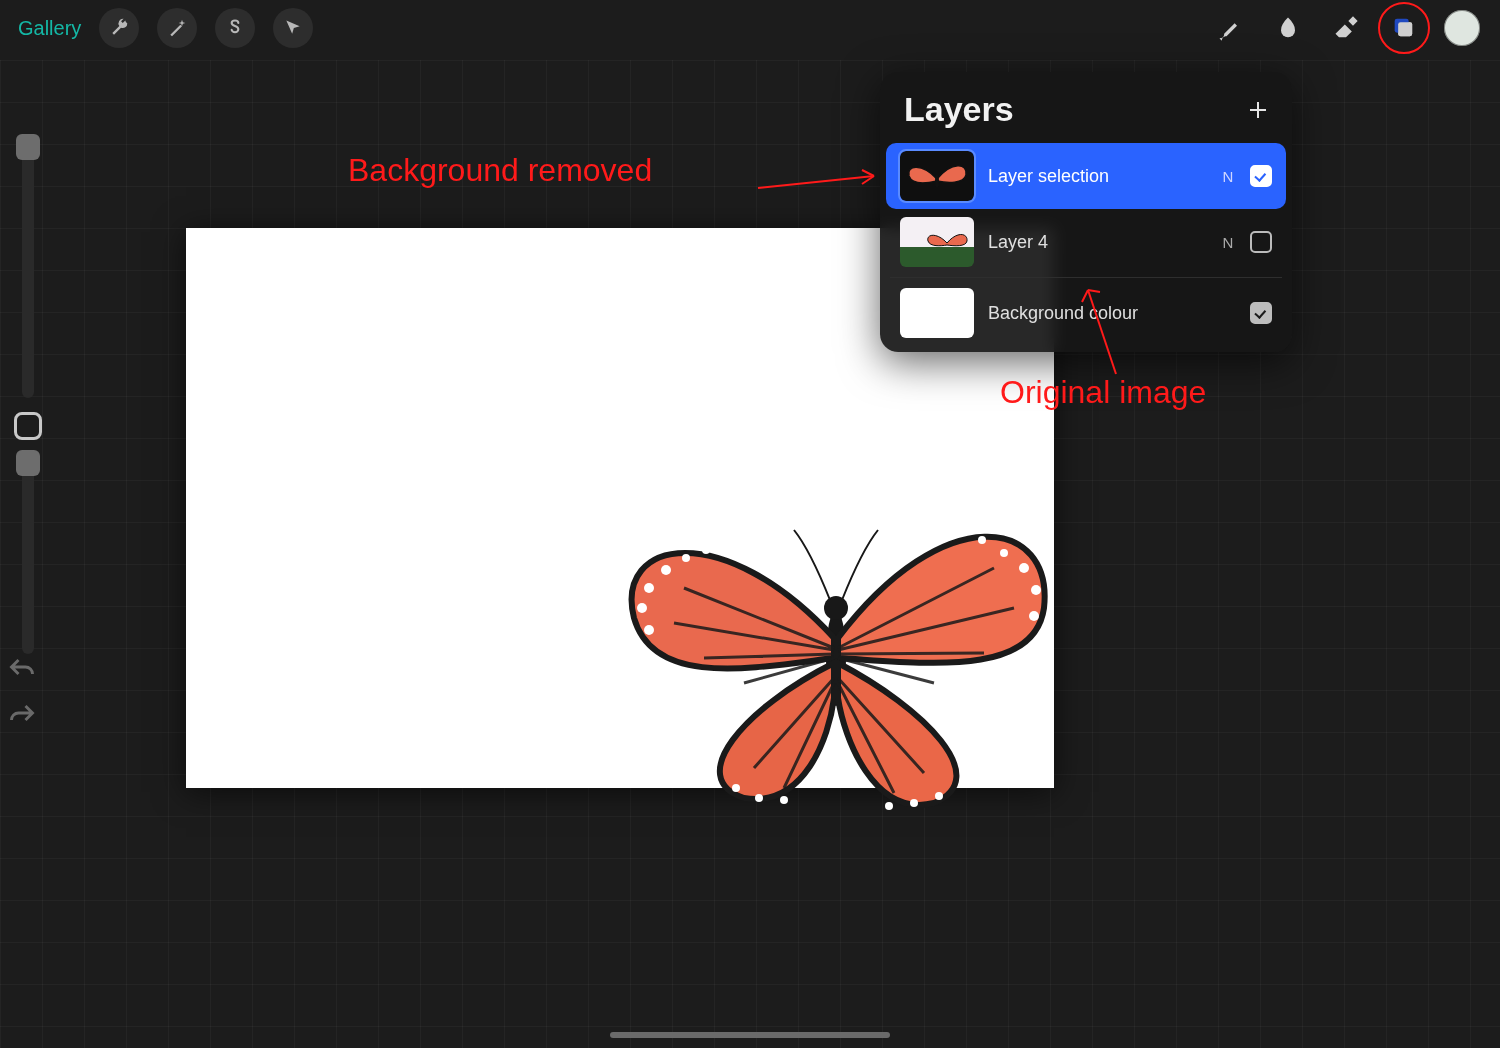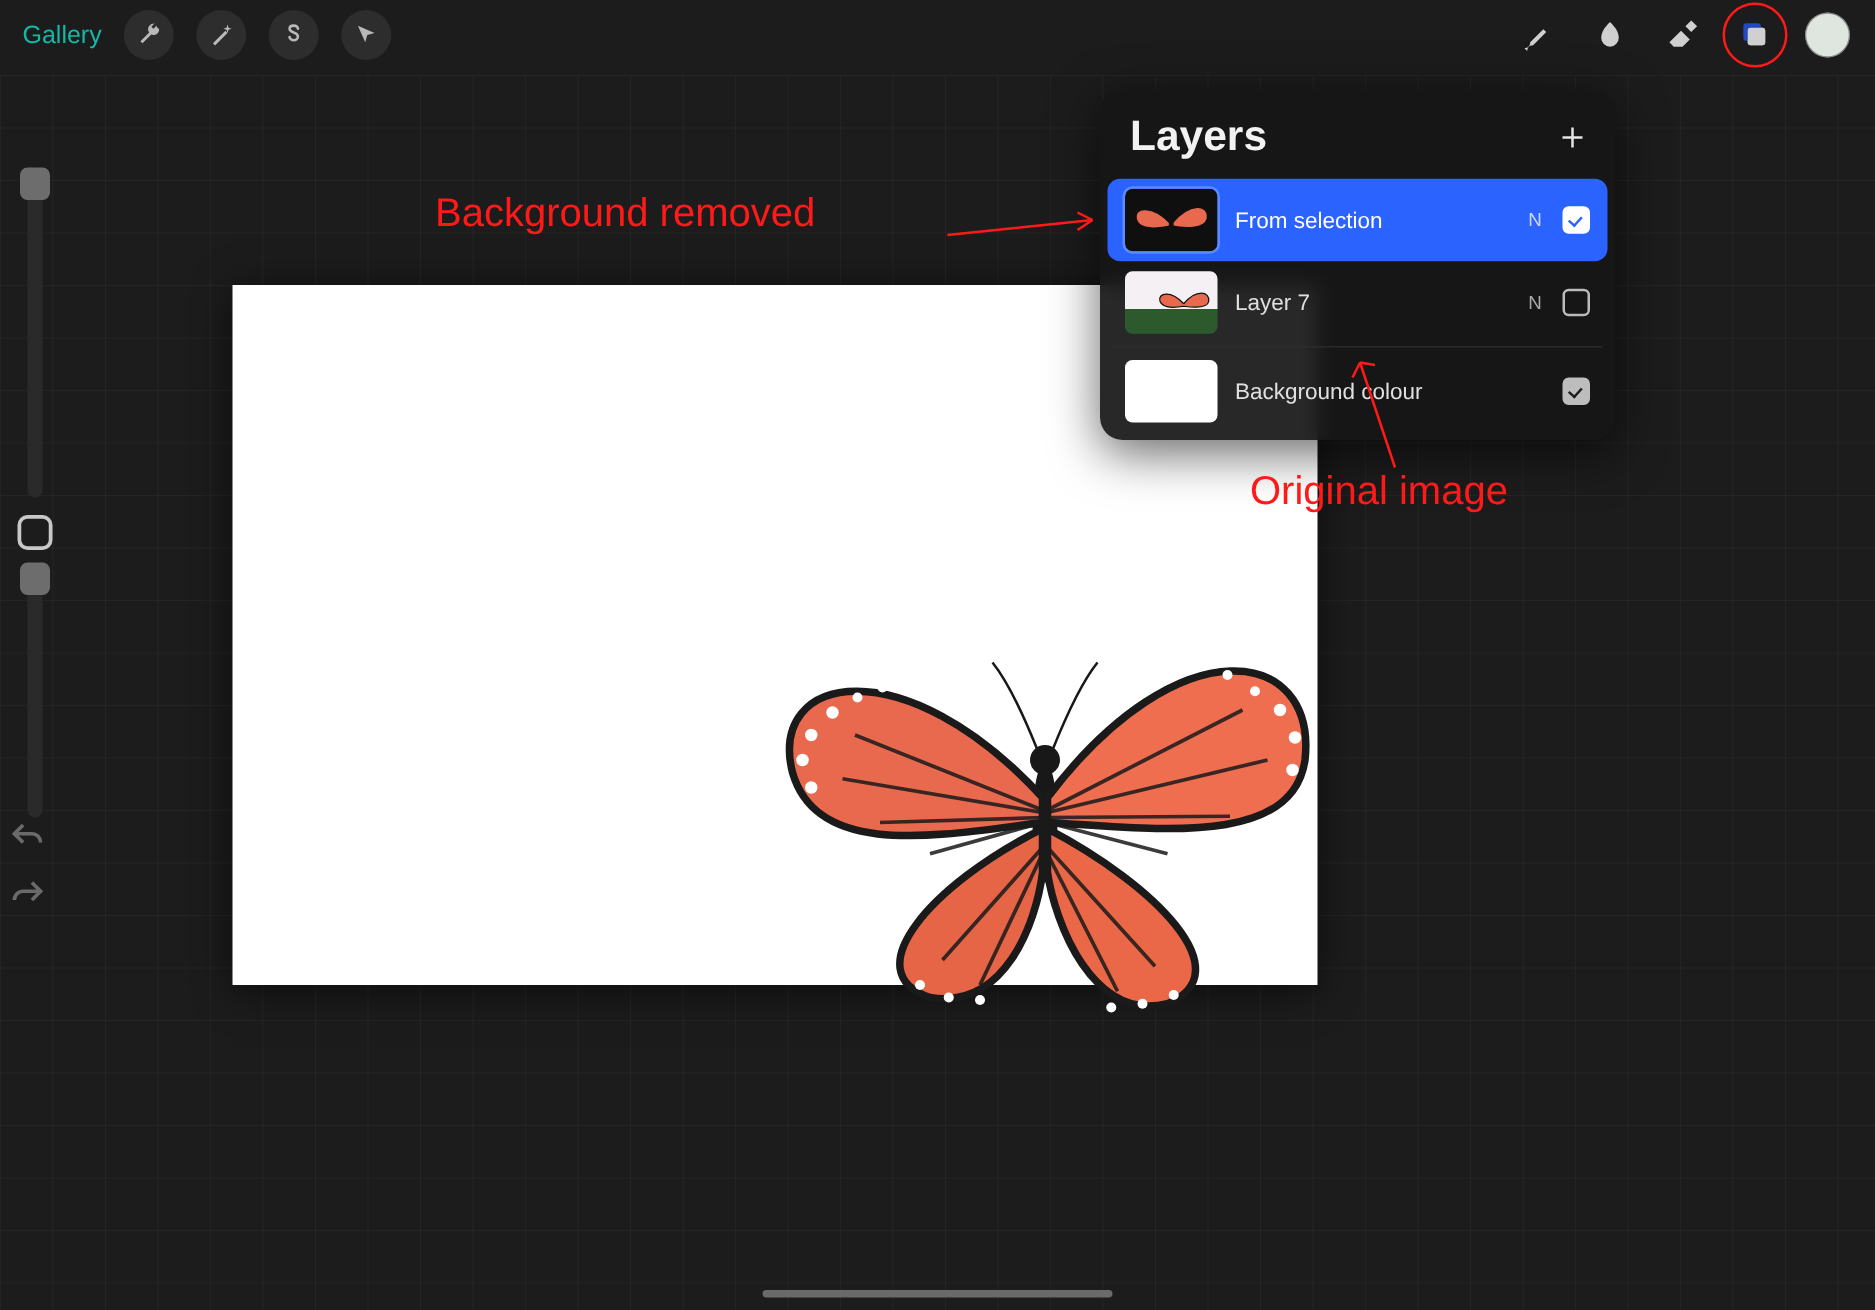--- a/index.html
+++ b/index.html
@@ -242,32 +242,32 @@
     </div>
   </div>
 
   <div class="layer-row selected">
     <div class="layer-thumb selected-thumb">
       <svg class="mini-bfly" viewBox="0 0 74 50" width="74" height="50">
         <path d="M37 28 C22 12,6 14,9 25 C12 34,28 32,37 30 M37 28 C52 10,68 12,66 24 C64 33,47 32,37 30" fill="#e9694e" stroke="#111" stroke-width="1.5"></path>
         <ellipse cx="37" cy="30" rx="2" ry="7" fill="#111"></ellipse>
       </svg>
     </div>
-    <span class="layer-name">From selection</span>
+    <span class="layer-name">Layer selection</span>
     <span class="blend-letter">N</span>
     <div class="vis-box checked"></div>
   </div>
 
   <div class="layer-row">
     <div class="layer-thumb" style="background:linear-gradient(#f4f0f4 60%, #2c5a2c 60%);">
       <svg class="mini-bfly" style="left:22px;top:6px" viewBox="0 0 50 34" width="50" height="34">
         <path d="M25 20 C15 9,4 11,6 18 C8 24,19 23,25 22 M25 20 C35 8,46 10,45 18 C44 24,32 23,25 22" fill="#e9694e" stroke="#111" stroke-width="1"></path>
       </svg>
     </div>
-    <span class="layer-name">Layer 7</span>
+    <span class="layer-name">Layer 4</span>
     <span class="blend-letter">N</span>
     <div class="vis-box"></div>
   </div>
   <div class="divider"></div>
 
   <div class="layer-row">
     <div class="layer-thumb bg"></div>
     <span class="layer-name">Background colour</span>
     <span class="blend-letter"></span>
     <div class="vis-box checked"></div>

